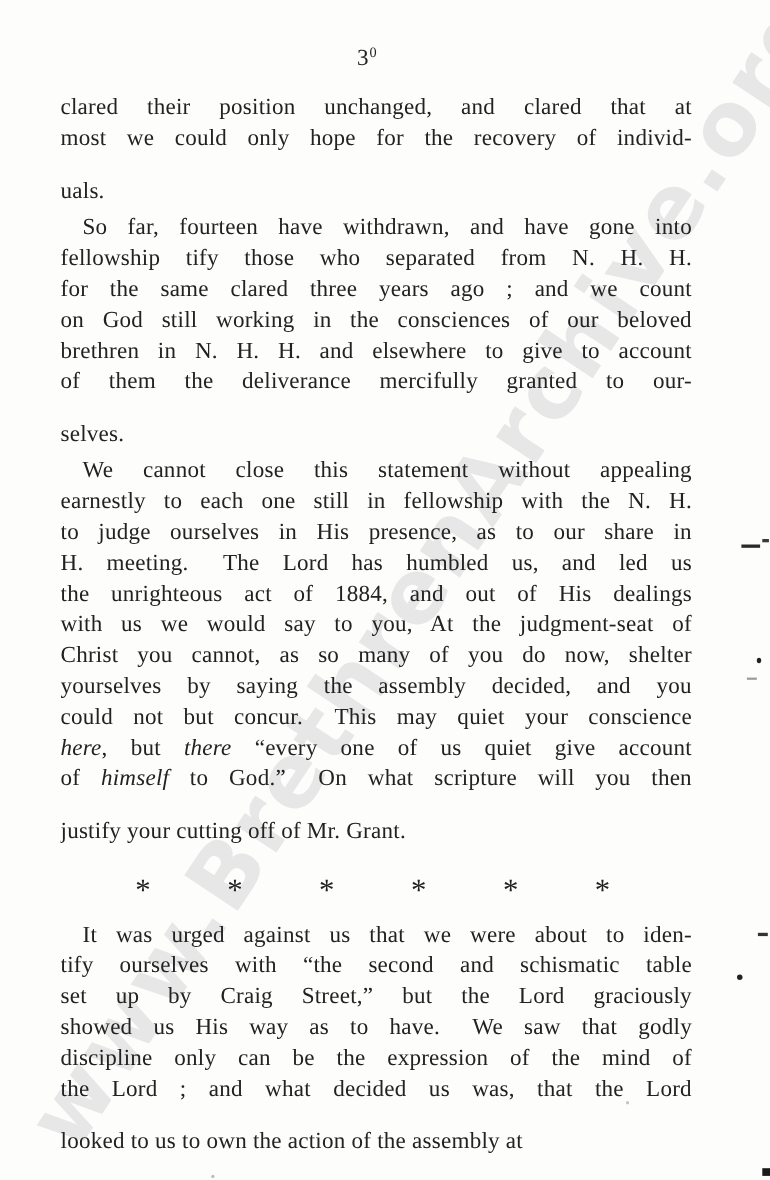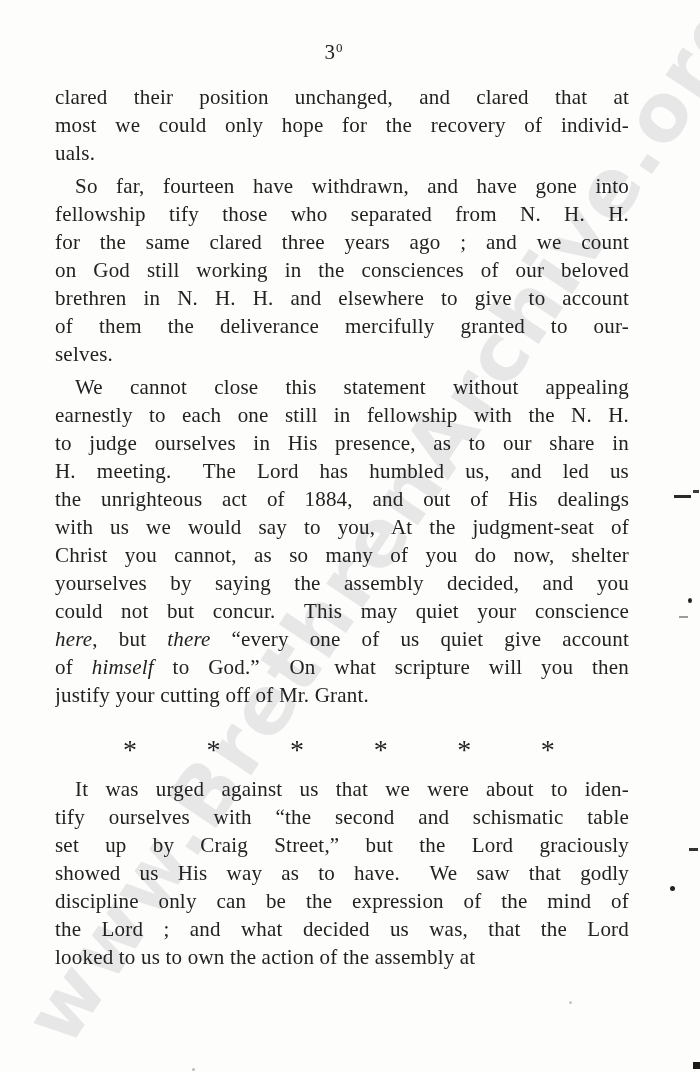--- a/index.html
+++ b/index.html
@@ -63,21 +63,21 @@
   .para { margin: 0; }
   .para + .para { margin-top: 5px; }
   .line {
     height: 28px;
     line-height: 28px;
     text-align: justify;
     text-align-last: justify;
     overflow: hidden;
     white-space: normal;
   }
-  .line.last { text-align-last: left; }
+  .line.last { text-align-last: left; margin-top: 20px; }
   .line.indent { text-indent: 20px; }
   .line i { font-style: italic; }
   
   .stars {
     margin: 24px 0 14px 68px;
     width: 432px;
     height: 28px;
     display: flex;
     justify-content: space-between;
     font-size: 28px;

